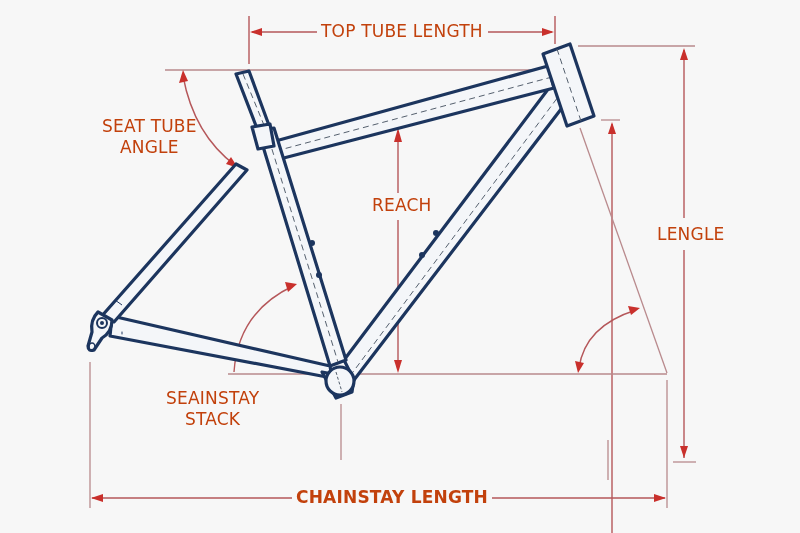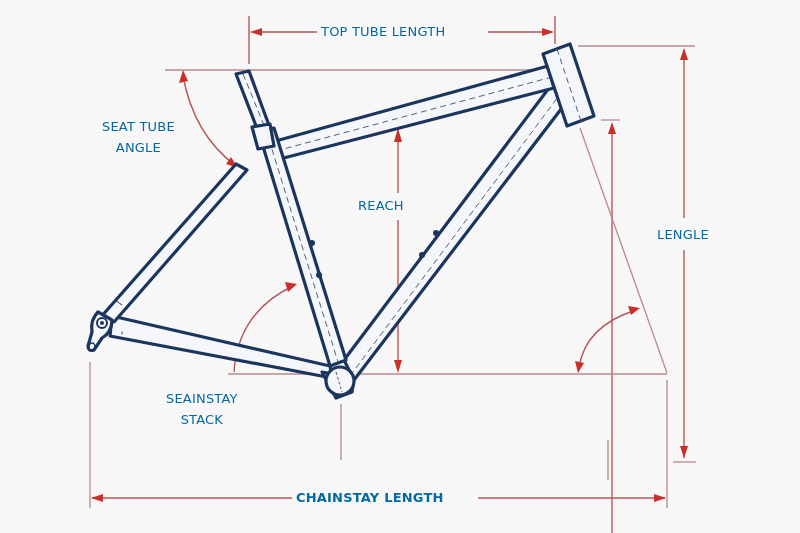--- a/index.html
+++ b/index.html
@@ -1,18 +1,18 @@
 <!DOCTYPE html>
 <html><head>
   <meta charset="utf-8">
   <style>
     html, body { margin: 0; padding: 0; background: #f7f7f7; }
     body { width: 800px; height: 533px; overflow: hidden; position: relative; font-family: "DejaVu Sans", sans-serif; }
     #canvas { position: absolute; left: 0; top: 0; width: 800px; height: 533px; }
-    .label { position: absolute; color: #0369a1; font-family: "DejaVu Sans", sans-serif; font-weight: normal; font-size: 13px; letter-spacing: 0.2px; text-align: center; line-height: 21px; background: #f7f7f7; padding: 0 4px; white-space: nowrap; }
+    .label { position: absolute; color: #c2410c; font-family: "DejaVu Sans", sans-serif; font-weight: normal; font-size: 17px; letter-spacing: 0.2px; text-align: center; line-height: 21px; background: #f7f7f7; padding: 0 4px; white-space: nowrap; }
     .frame { fill: none; stroke: #1c355e; stroke-width: 3.2; stroke-linejoin: round; stroke-linecap: round; }
     .tubefill { fill: #f4f6f9; stroke: #1c355e; stroke-width: 3.2; stroke-linejoin: round; }
     .dash { fill: none; stroke: #55606e; stroke-width: 1; stroke-dasharray: 6 4; }
     .dim { fill: none; stroke: #b5575a; stroke-width: 1.4; }
     .dimref { fill: none; stroke: #b98a8d; stroke-width: 1.3; }
     .arrow { fill: #c9302c; }
   </style>
 </head>
 <body>
 
@@ -134,21 +134,21 @@
   </g>
 </svg>
 
 <div class="label" style="left:317px; top:21px;">TOP TUBE LENGTH</div>
 
 <div class="label" style="left:98px; top:116px; background:transparent;">
   <div>SEAT TUBE</div>
   <div>ANGLE</div>
 </div>
 
-<div class="label" style="left:354px; top:195px;">REACH</div>
+<div class="label" style="left:368px; top:195px;">REACH</div>
 
 <div class="label" style="left:653px; top:224px;">LENGLE</div>
 
 <div class="label" style="left:162px; top:388px; background:transparent;">
   <div>SEAINSTAY</div>
   <div>STACK</div>
 </div>
 
 <div class="label" style="left:292px; top:487px;font-weight:bold;">CHAINSTAY LENGTH</div>
 

